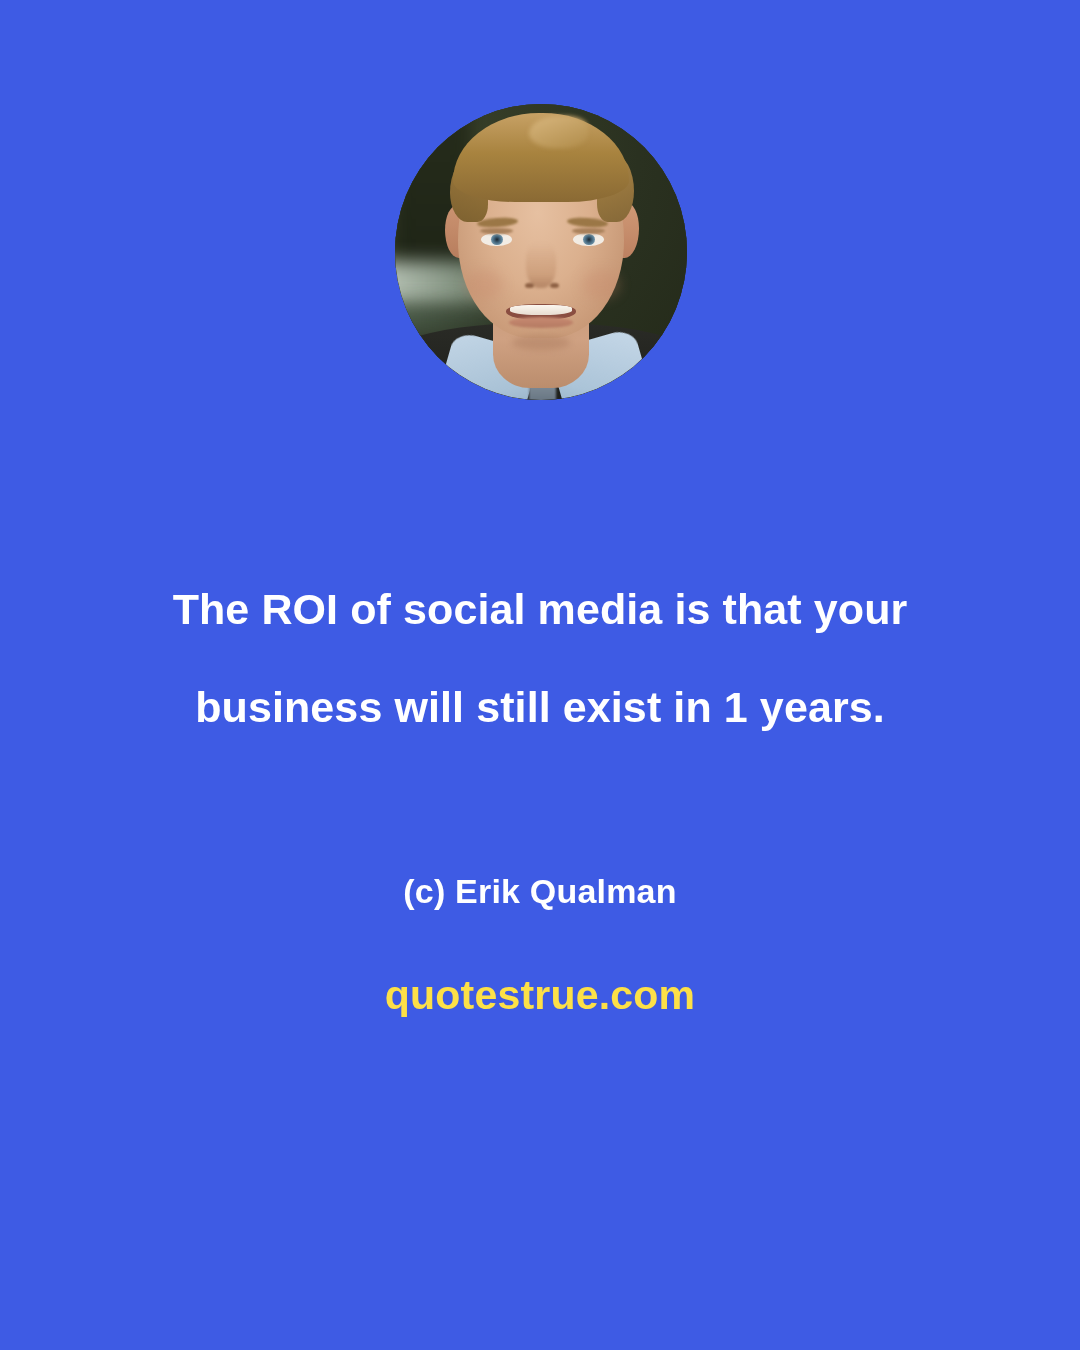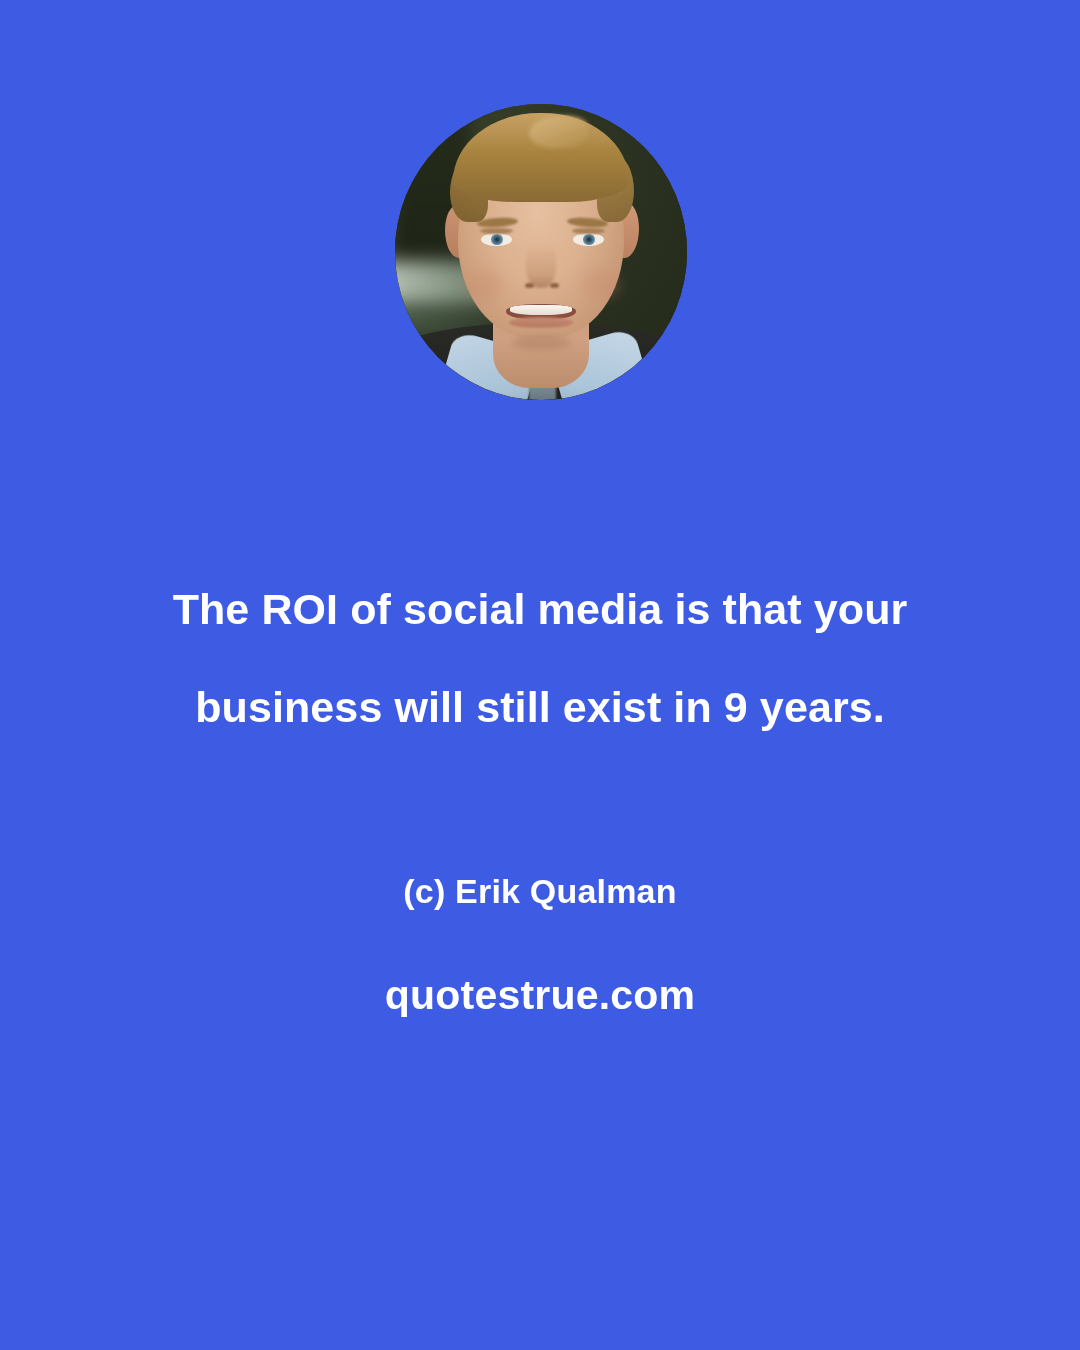--- a/index.html
+++ b/index.html
@@ -341,21 +341,21 @@
     font-weight: 700;
     letter-spacing: 0.2px;
   }
 
   .website {
     position: absolute;
     left: 90px;
     top: 972px;
     width: 900px;
     text-align: center;
-    color: #ffffff;
+    color: #fde047;
     font-size: 41px;
     font-weight: 700;
     letter-spacing: 0.2px;
   }
 </style>
 </head>
 <body>
 
 <div class="quote-card">
 
@@ -401,19 +401,19 @@
       <div class="nostril-r"></div>
 
       <div class="mouth">
         <div class="teeth"></div>
       </div>
       <div class="lip-lower"></div>
       <div class="chin-shade"></div>
     </div>
   </div>
 
-  <div class="quote-text">The ROI of social media is that your business will still exist in 9 years.</div>
+  <div class="quote-text">The ROI of social media is that your business will still exist in 1 years.</div>
 
   <div class="attribution">(c) Erik Qualman</div>
 
   <div class="website">quotestrue.com</div>
 
 </div>
 
 </body></html>

